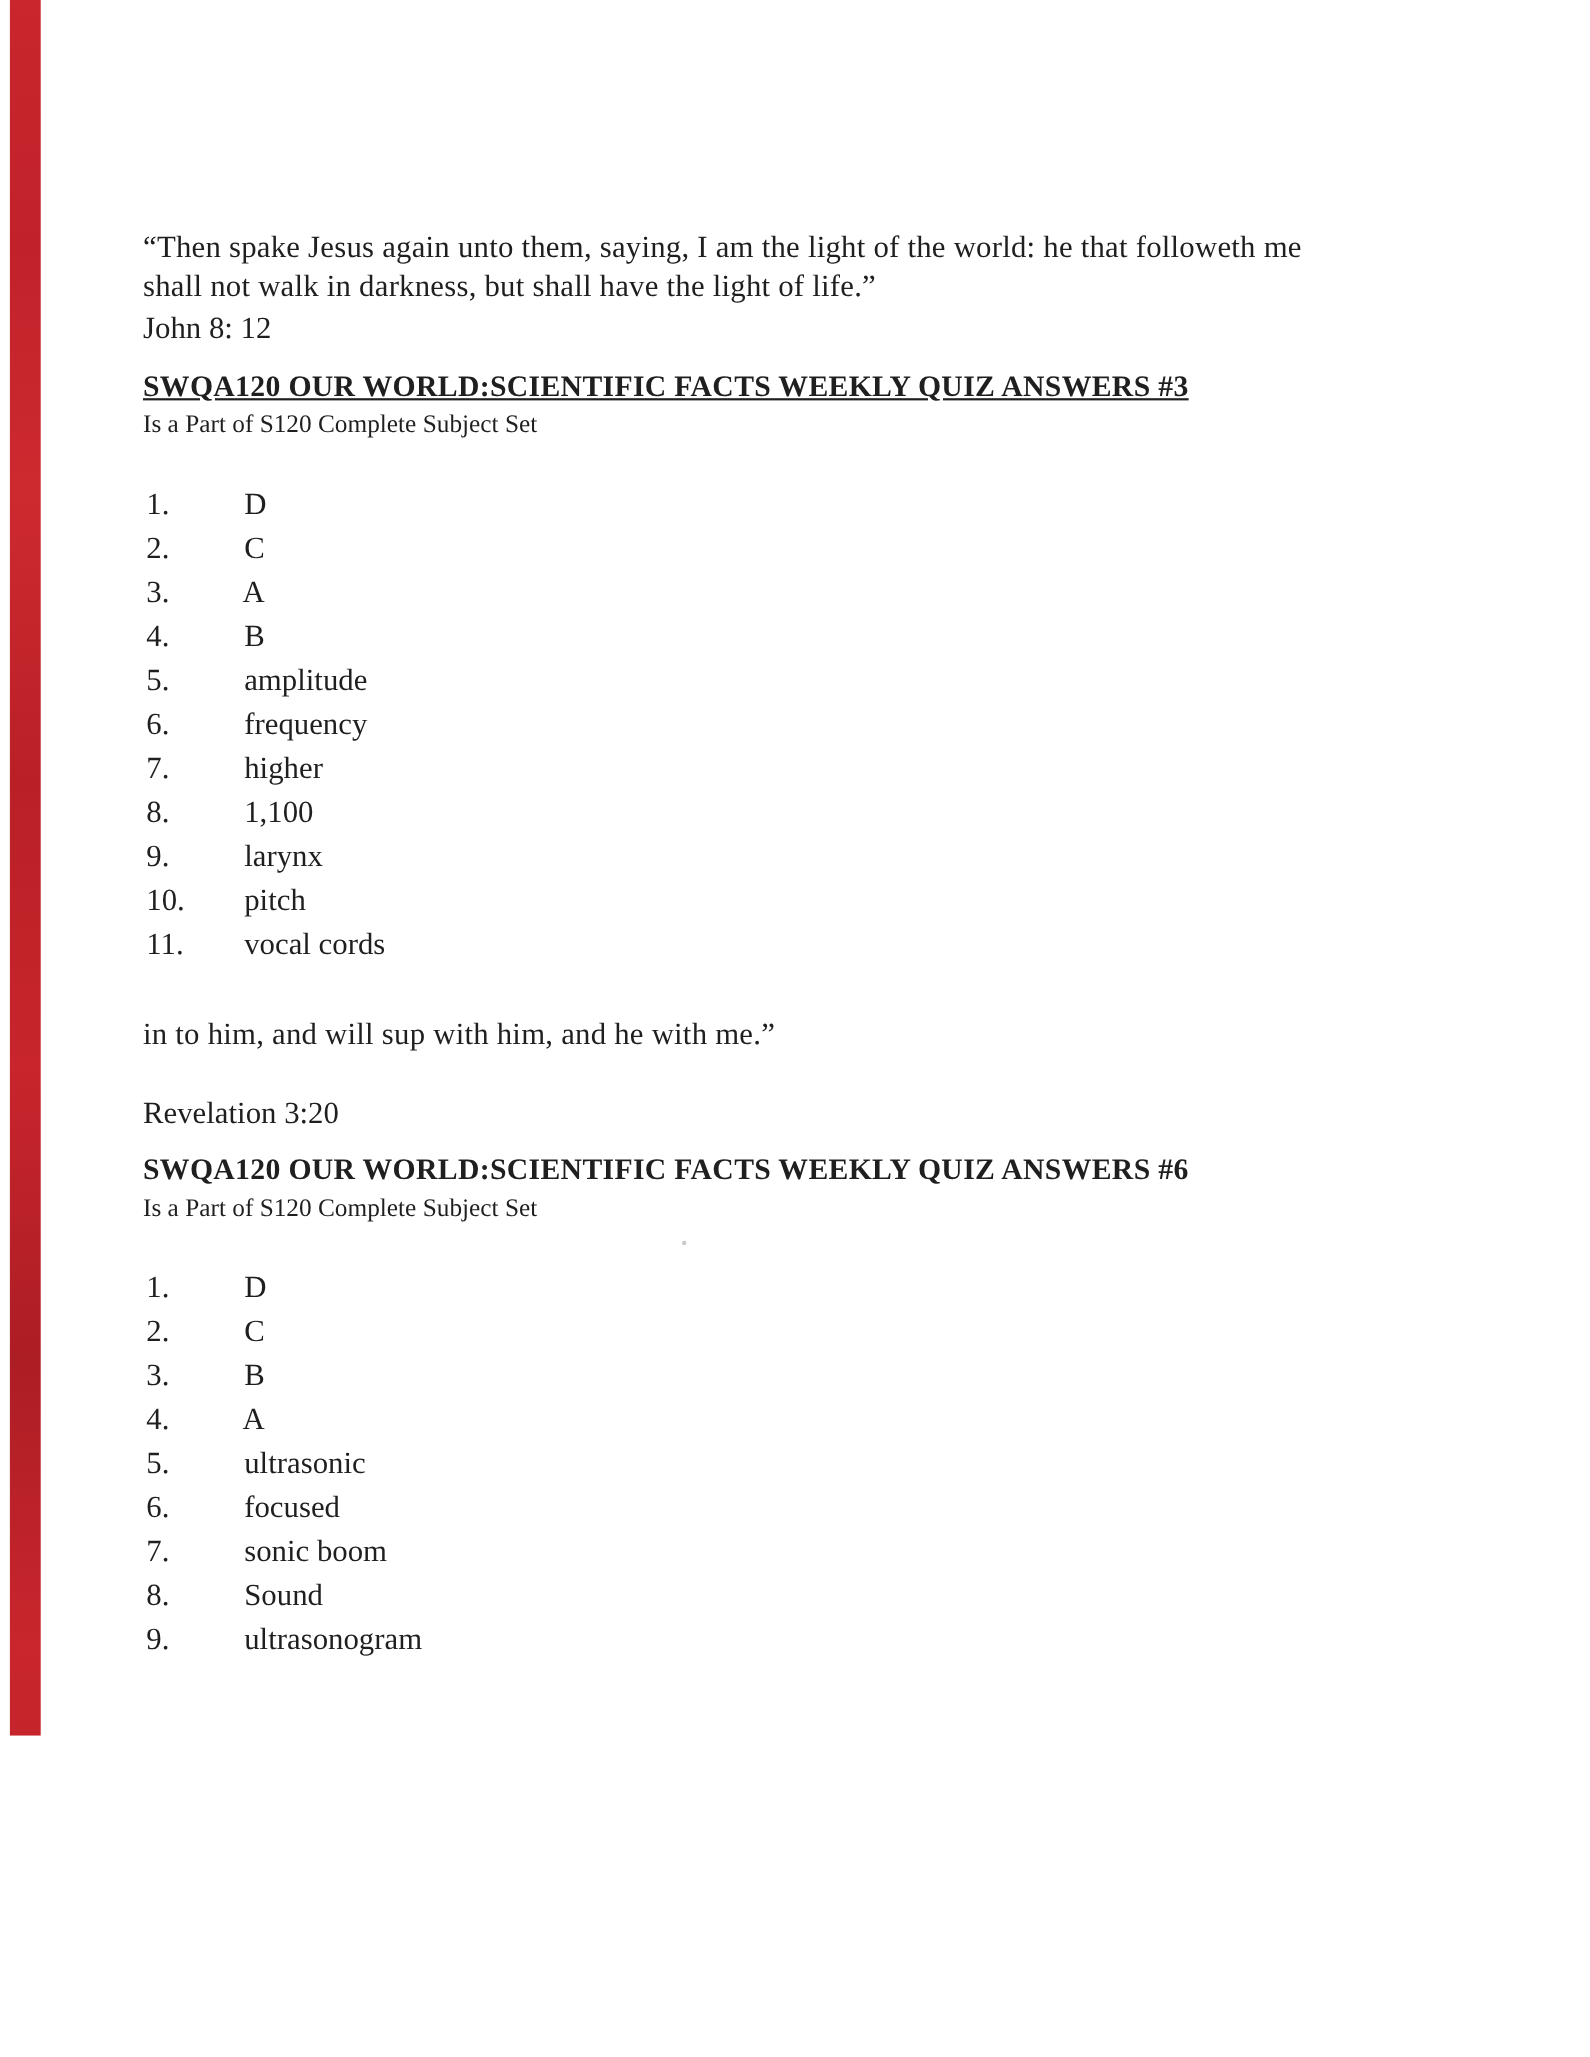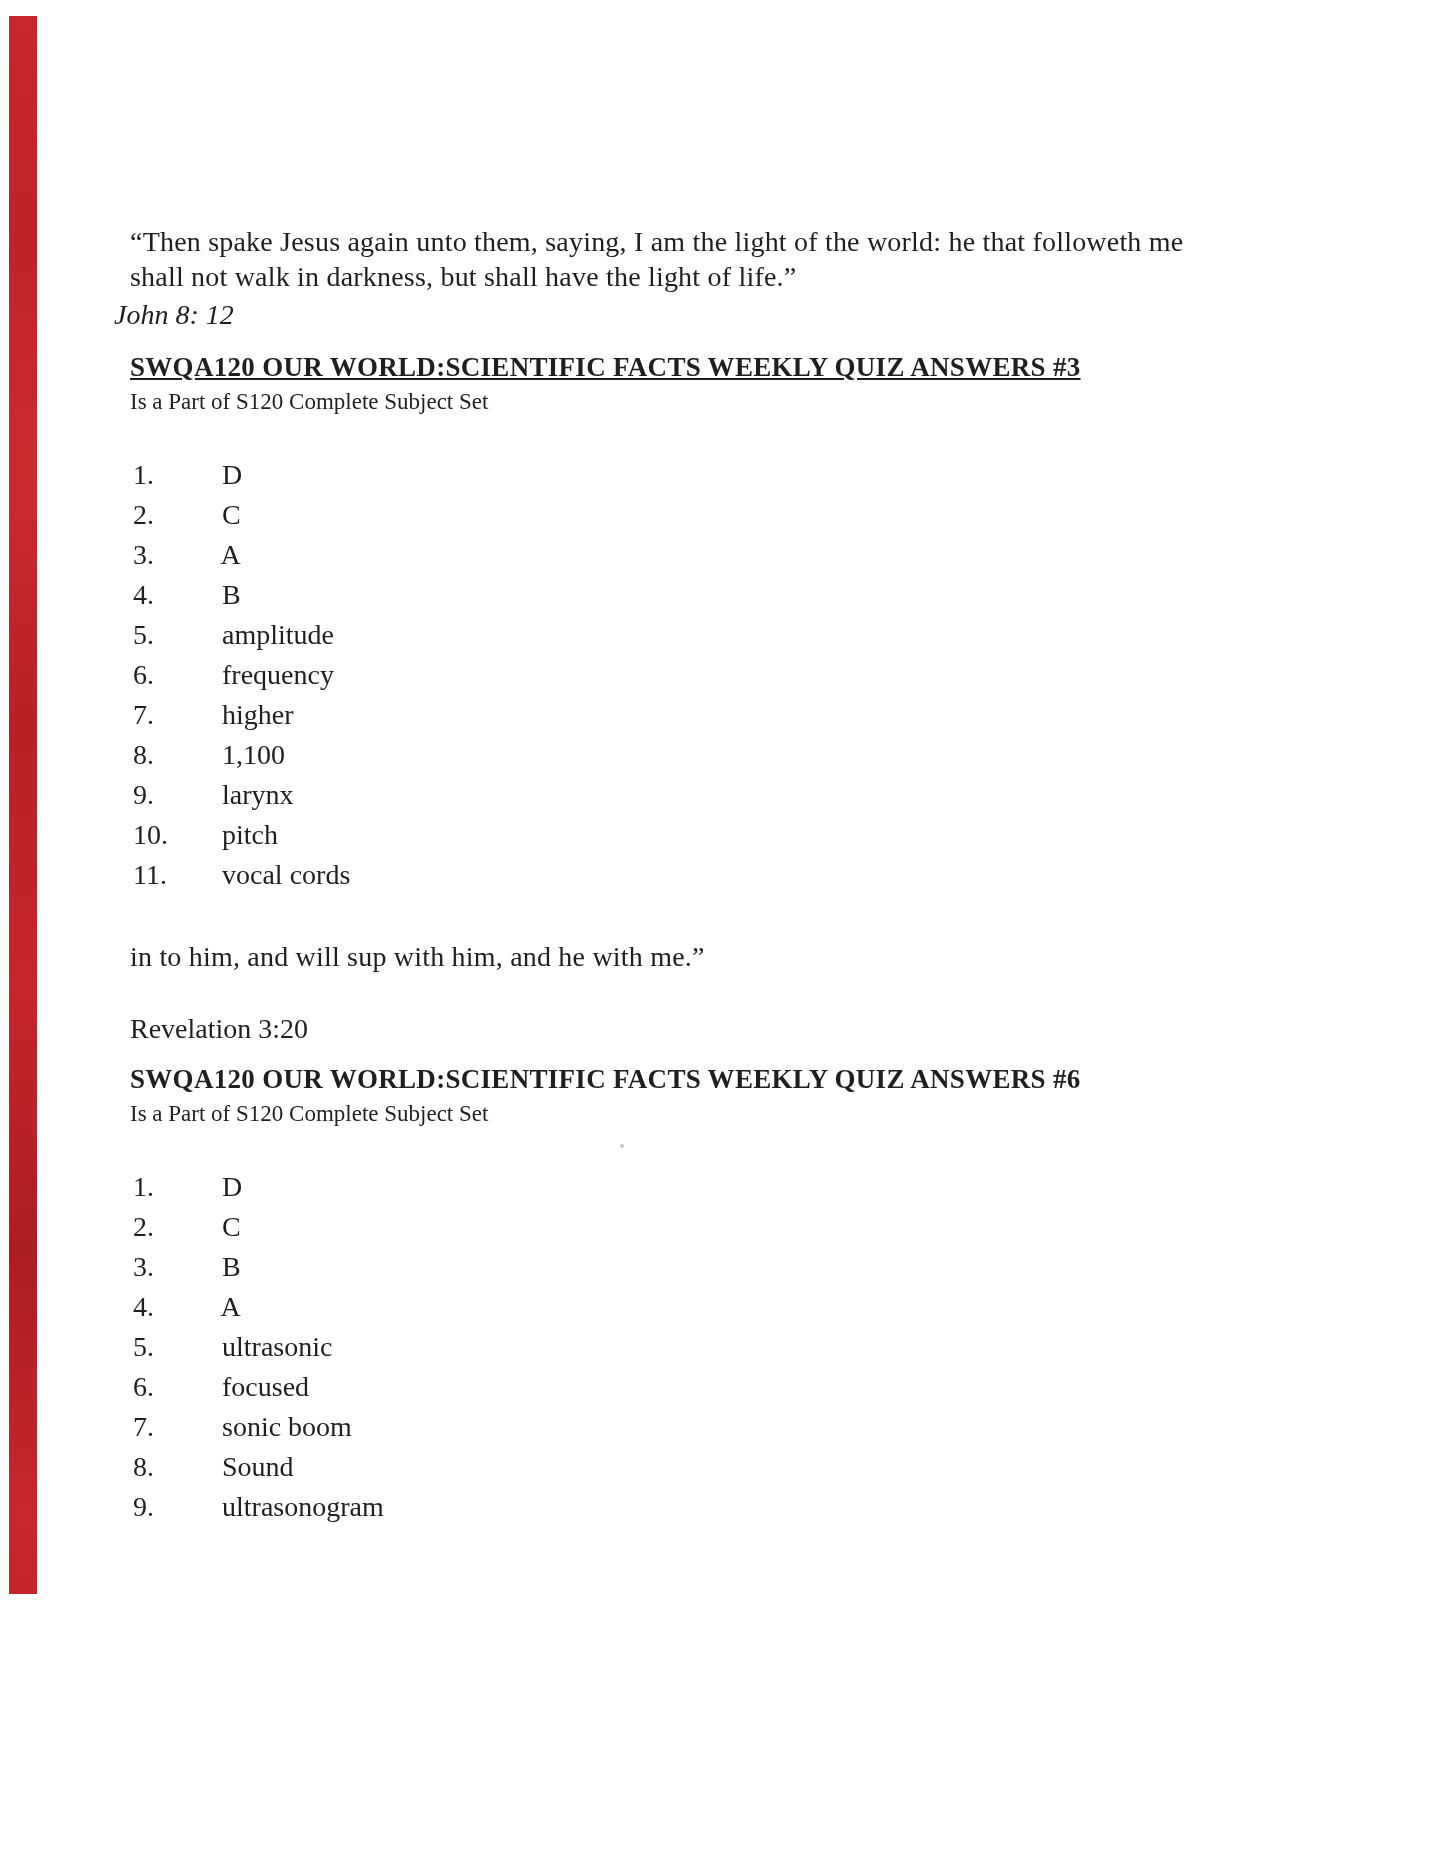--- a/index.html
+++ b/index.html
@@ -8,21 +8,20 @@
     background: #ffffff;
   }
   #page {
     position: relative;
     width: 1445px;
     height: 1578px;
     background: #ffffff;
     overflow: hidden;
     font-family: "Liberation Serif", "DejaVu Serif", serif;
     color: #1f1f1f;
-    margin-top: 16px;
   }
   .abs { position: absolute; }
   .quote {
     font-size: 28px;
     line-height: 35px;
     white-space: nowrap;
     letter-spacing: 0.2px;
   }
   .citation {
     font-size: 28px;
@@ -78,21 +77,21 @@
 <body>
 
 <div id="page">
 
   <div class="abs edge-stripe"></div>
 
   <div class="abs quote" style="left:130px; top:208px;">
     <div>“Then spake Jesus again unto them, saying, I am the light of the world: he that followeth me</div>
     <div>shall not walk in darkness, but shall have the light of life.”</div>
   </div>
-  <div class="abs citation" style="left:114px; top:281px;font-style:italic;">John 8: 12</div>
+  <div class="abs citation" style="left:130px; top:281px;">John 8: 12</div>
 
   <div class="abs quiz-title" style="left:130px; top:334px;text-decoration:underline;">SWQA120 OUR WORLD:SCIENTIFIC FACTS WEEKLY QUIZ ANSWERS #3</div>
   <div class="abs quiz-subtitle" style="left:130px; top:372px;">Is a Part of S120 Complete Subject Set</div>
 
   <div class="abs answer-list" style="left:133px; top:439px;">
 
       <div class="answer-row">
         <span class="answer-number">1.</span>
         <span class="answer-text">D</span>
       </div>

